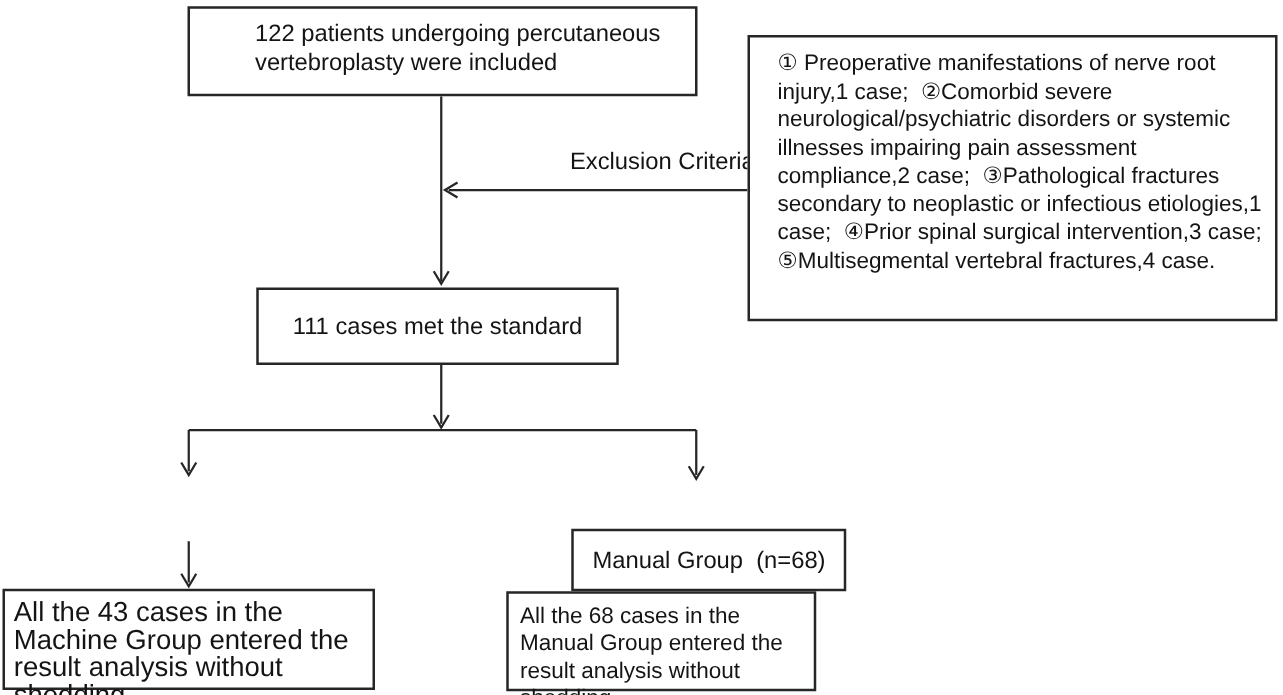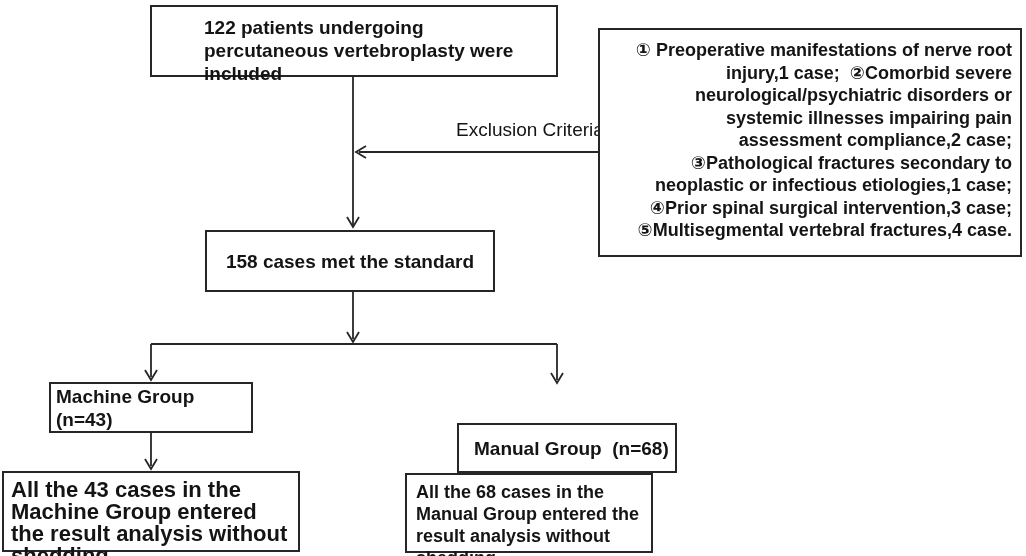--- a/index.html
+++ b/index.html
@@ -24,30 +24,29 @@
     fill: none;
   }
   .box {
     position: absolute;
     box-sizing: border-box;
     border: 2px solid var(--line, #262626);
     background: var(--bg, #ffffff);
     white-space: pre-wrap;
     font-size: 19px;
     line-height: 23px;
-    font-weight: bold;
   }
   .label {
     position: absolute;
     font-size: 19px;
     white-space: pre;
   }
   #b-included   { left: 150px; top: 5px;   width: 408px; height: 72px;  padding: 9px 8px 0 52px; }
   #lbl-excl     { left: 408px; top: 119px; margin-left: 48px; }
-  #b-excl       { left: 598px; top: 28px;  width: 424px; height: 229px; padding: 9px 8px 0 22px; font-size: 18px; line-height: 22.5px; text-align: right; }
+  #b-excl       { left: 598px; top: 28px;  width: 424px; height: 229px; padding: 9px 8px 0 22px; font-size: 18px; line-height: 22.5px; }
   #b-met        { left: 205px; top: 230px; width: 290px; height: 62px;  display: flex; align-items: center; justify-content: center; }
   #b-machine    { left: 49px;  top: 382px; width: 204px; height: 51px;  display: flex; align-items: center; padding-left: 5px; }
   #b-manual     { left: 457px; top: 385px; width: 220px; height: 50px;  display: flex; align-items: center; padding-left: 15px; margin-top: 38px; }
   #b-machine-res{ left: 2px;   top: 471px; width: 298px; height: 81px;  padding: 6px 4px 0 7px;  font-size: 22px; line-height: 22px; }
   #b-manual-res { left: 405px; top: 473px; width: 248px; height: 80px;  padding: 6px 4px 0 9px;  font-size: 18px; line-height: 22px; }
 </style>
 </head>
 <body>
 
 <div class="canvas">
@@ -83,23 +82,22 @@
       <polyline points="551,461 557,471 563,461"></polyline>
     </g>
   </svg>
 
   <div class="box" id="b-included">122 patients undergoing percutaneous vertebroplasty were included</div>
 
   <div class="label" id="lbl-excl">Exclusion Criteria</div>
 
   <div class="box" id="b-excl">① Preoperative manifestations of nerve root injury,1 case;  ②Comorbid severe neurological/psychiatric disorders or systemic illnesses impairing pain assessment compliance,2 case;  ③Pathological fractures secondary to neoplastic or infectious etiologies,1 case;  ④Prior spinal surgical intervention,3 case;  ⑤Multisegmental vertebral fractures,4 case.</div>
 
-  <div class="box" id="b-met">158 cases met the standard</div>
+  <div class="box" id="b-met">111 cases met the standard</div>
 
-  <div class="box" id="b-machine">Machine Group  (n=43)</div>
 
   <div class="box" id="b-manual">Manual Group  (n=68)</div>
 
   <div class="box" id="b-machine-res">All the 43 cases in the Machine Group entered the result analysis without shedding</div>
 
   <div class="box" id="b-manual-res">All the 68 cases in the Manual Group entered the result analysis without shedding</div>
 
 </div>
 
 </body></html>

